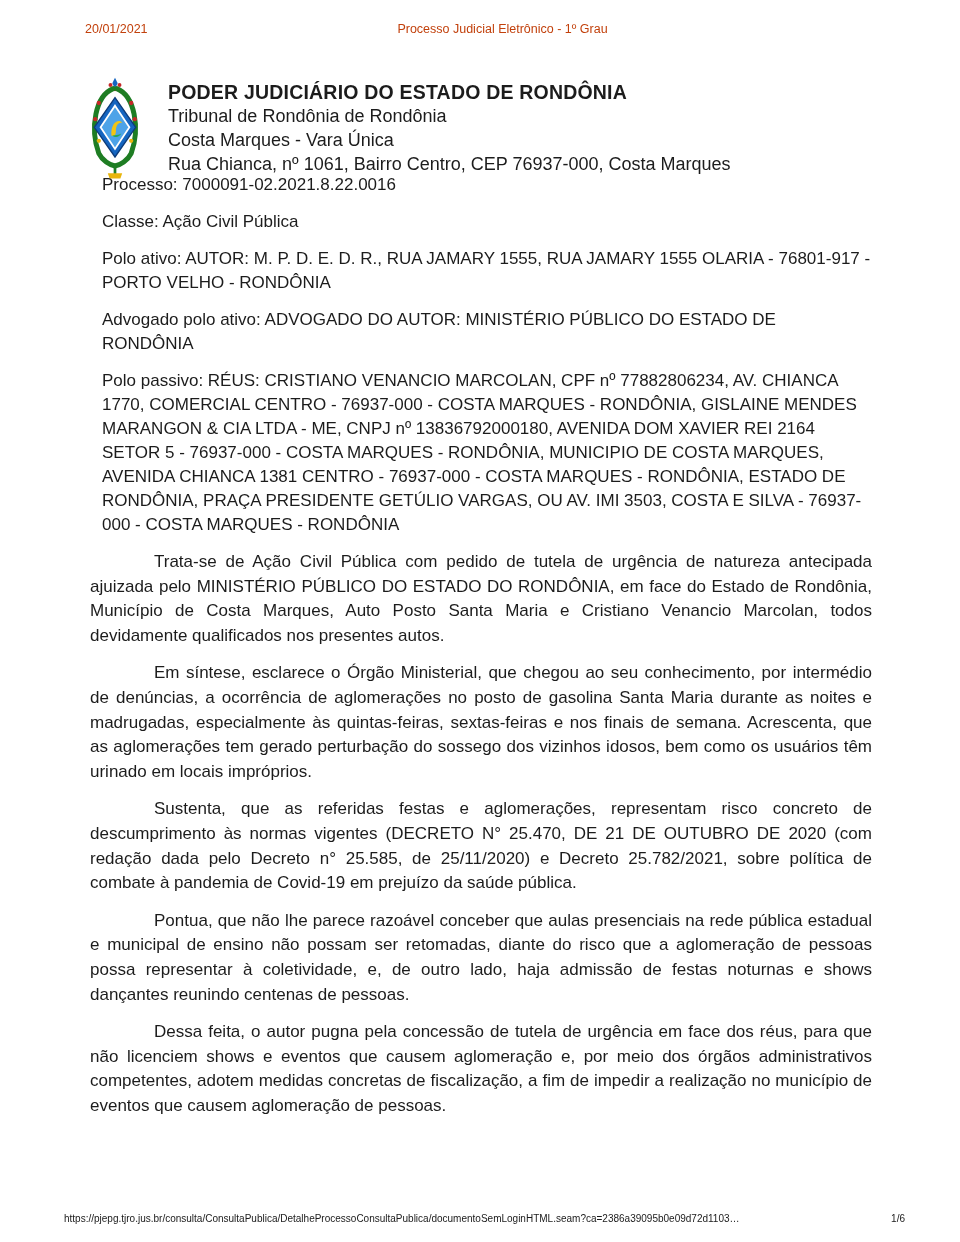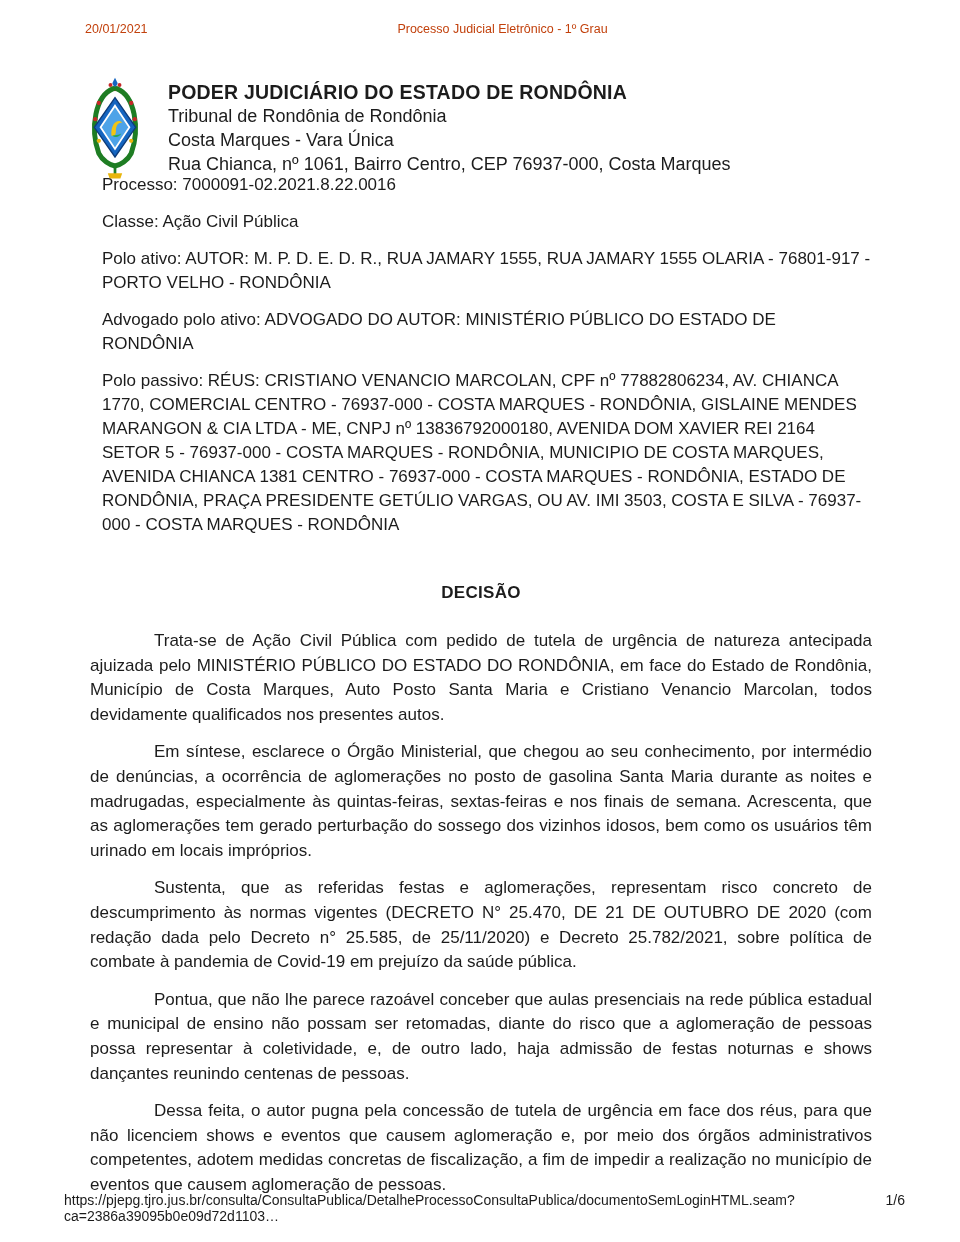--- a/index.html
+++ b/index.html
@@ -80,21 +80,21 @@
     text-indent: 64px;
     margin: 0 0 13px 0;
   }
 
   
   .doc-footer {
     position: absolute;
     left: 64px;
     right: 55px;
     bottom: 18px;
-    font-size: 14px;
+    font-size: 10px;
     color: #1a1a1a;
     display: flex;
     justify-content: space-between;
   }
 </style>
 </head>
 <body>
 
 <div class="sheet">
 
@@ -137,21 +137,20 @@
     </div>
   </div>
 
   <div class="content">
     <p class="meta-line">Processo: 7000091-02.2021.8.22.0016</p>
     <p class="meta-line">Classe: Ação Civil Pública</p>
     <p class="meta-line">Polo ativo: AUTOR: M. P. D. E. D. R., RUA JAMARY 1555, RUA JAMARY 1555 OLARIA - 76801-917 - PORTO VELHO - RONDÔNIA</p>
     <p class="meta-line">Advogado polo ativo: ADVOGADO DO AUTOR: MINISTÉRIO PÚBLICO DO ESTADO DE RONDÔNIA</p>
     <p class="meta-line">Polo passivo: RÉUS: CRISTIANO VENANCIO MARCOLAN, CPF nº 77882806234, AV. CHIANCA 1770, COMERCIAL CENTRO - 76937-000 - COSTA MARQUES - RONDÔNIA, GISLAINE MENDES MARANGON &amp; CIA LTDA - ME, CNPJ nº 13836792000180, AVENIDA DOM XAVIER REI 2164 SETOR 5 - 76937-000 - COSTA MARQUES - RONDÔNIA, MUNICIPIO DE COSTA MARQUES, AVENIDA CHIANCA 1381 CENTRO - 76937-000 - COSTA MARQUES - RONDÔNIA, ESTADO DE RONDÔNIA, PRAÇA PRESIDENTE GETÚLIO VARGAS, OU AV. IMI 3503, COSTA E SILVA - 76937-000 - COSTA MARQUES - RONDÔNIA</p>
 
-    <div class="decision-heading">DECISÃO</div>
 
     <p class="body-paragraph">Trata-se de Ação Civil Pública com pedido de tutela de urgência de natureza antecipada ajuizada pelo MINISTÉRIO PÚBLICO DO ESTADO DO RONDÔNIA, em face do Estado de Rondônia, Município de Costa Marques, Auto Posto Santa Maria e Cristiano Venancio Marcolan, todos devidamente qualificados nos presentes autos.</p>
     <p class="body-paragraph">Em síntese, esclarece o Órgão Ministerial, que chegou ao seu conhecimento, por intermédio de denúncias, a ocorrência de aglomerações no posto de gasolina Santa Maria durante as noites e madrugadas, especialmente às quintas-feiras, sextas-feiras e nos finais de semana. Acrescenta, que as aglomerações tem gerado perturbação do sossego dos vizinhos idosos, bem como os usuários têm urinado em locais impróprios.</p>
     <p class="body-paragraph">Sustenta, que as referidas festas e aglomerações, representam risco concreto de descumprimento às normas vigentes (DECRETO N° 25.470, DE 21 DE OUTUBRO DE 2020 (com redação dada pelo Decreto n° 25.585, de 25/11/2020) e Decreto 25.782/2021, sobre política de combate à pandemia de Covid-19 em prejuízo da saúde pública.</p>
     <p class="body-paragraph">Pontua, que não lhe parece razoável conceber que aulas presenciais na rede pública estadual e municipal de ensino não possam ser retomadas, diante do risco que a aglomeração de pessoas possa representar à coletividade, e, de outro lado, haja admissão de festas noturnas e shows dançantes reunindo centenas de pessoas.</p>
     <p class="body-paragraph">Dessa feita, o autor pugna pela concessão de tutela de urgência em face dos réus, para que não licenciem shows e eventos que causem aglomeração e, por meio dos órgãos administrativos competentes, adotem medidas concretas de fiscalização, a fim de impedir a realização no município de eventos que causem aglomeração de pessoas.</p>
   </div>
 
   <div class="doc-footer">
     <span>https://pjepg.tjro.jus.br/consulta/ConsultaPublica/DetalheProcessoConsultaPublica/documentoSemLoginHTML.seam?ca=2386a39095b0e09d72d1103…</span>

